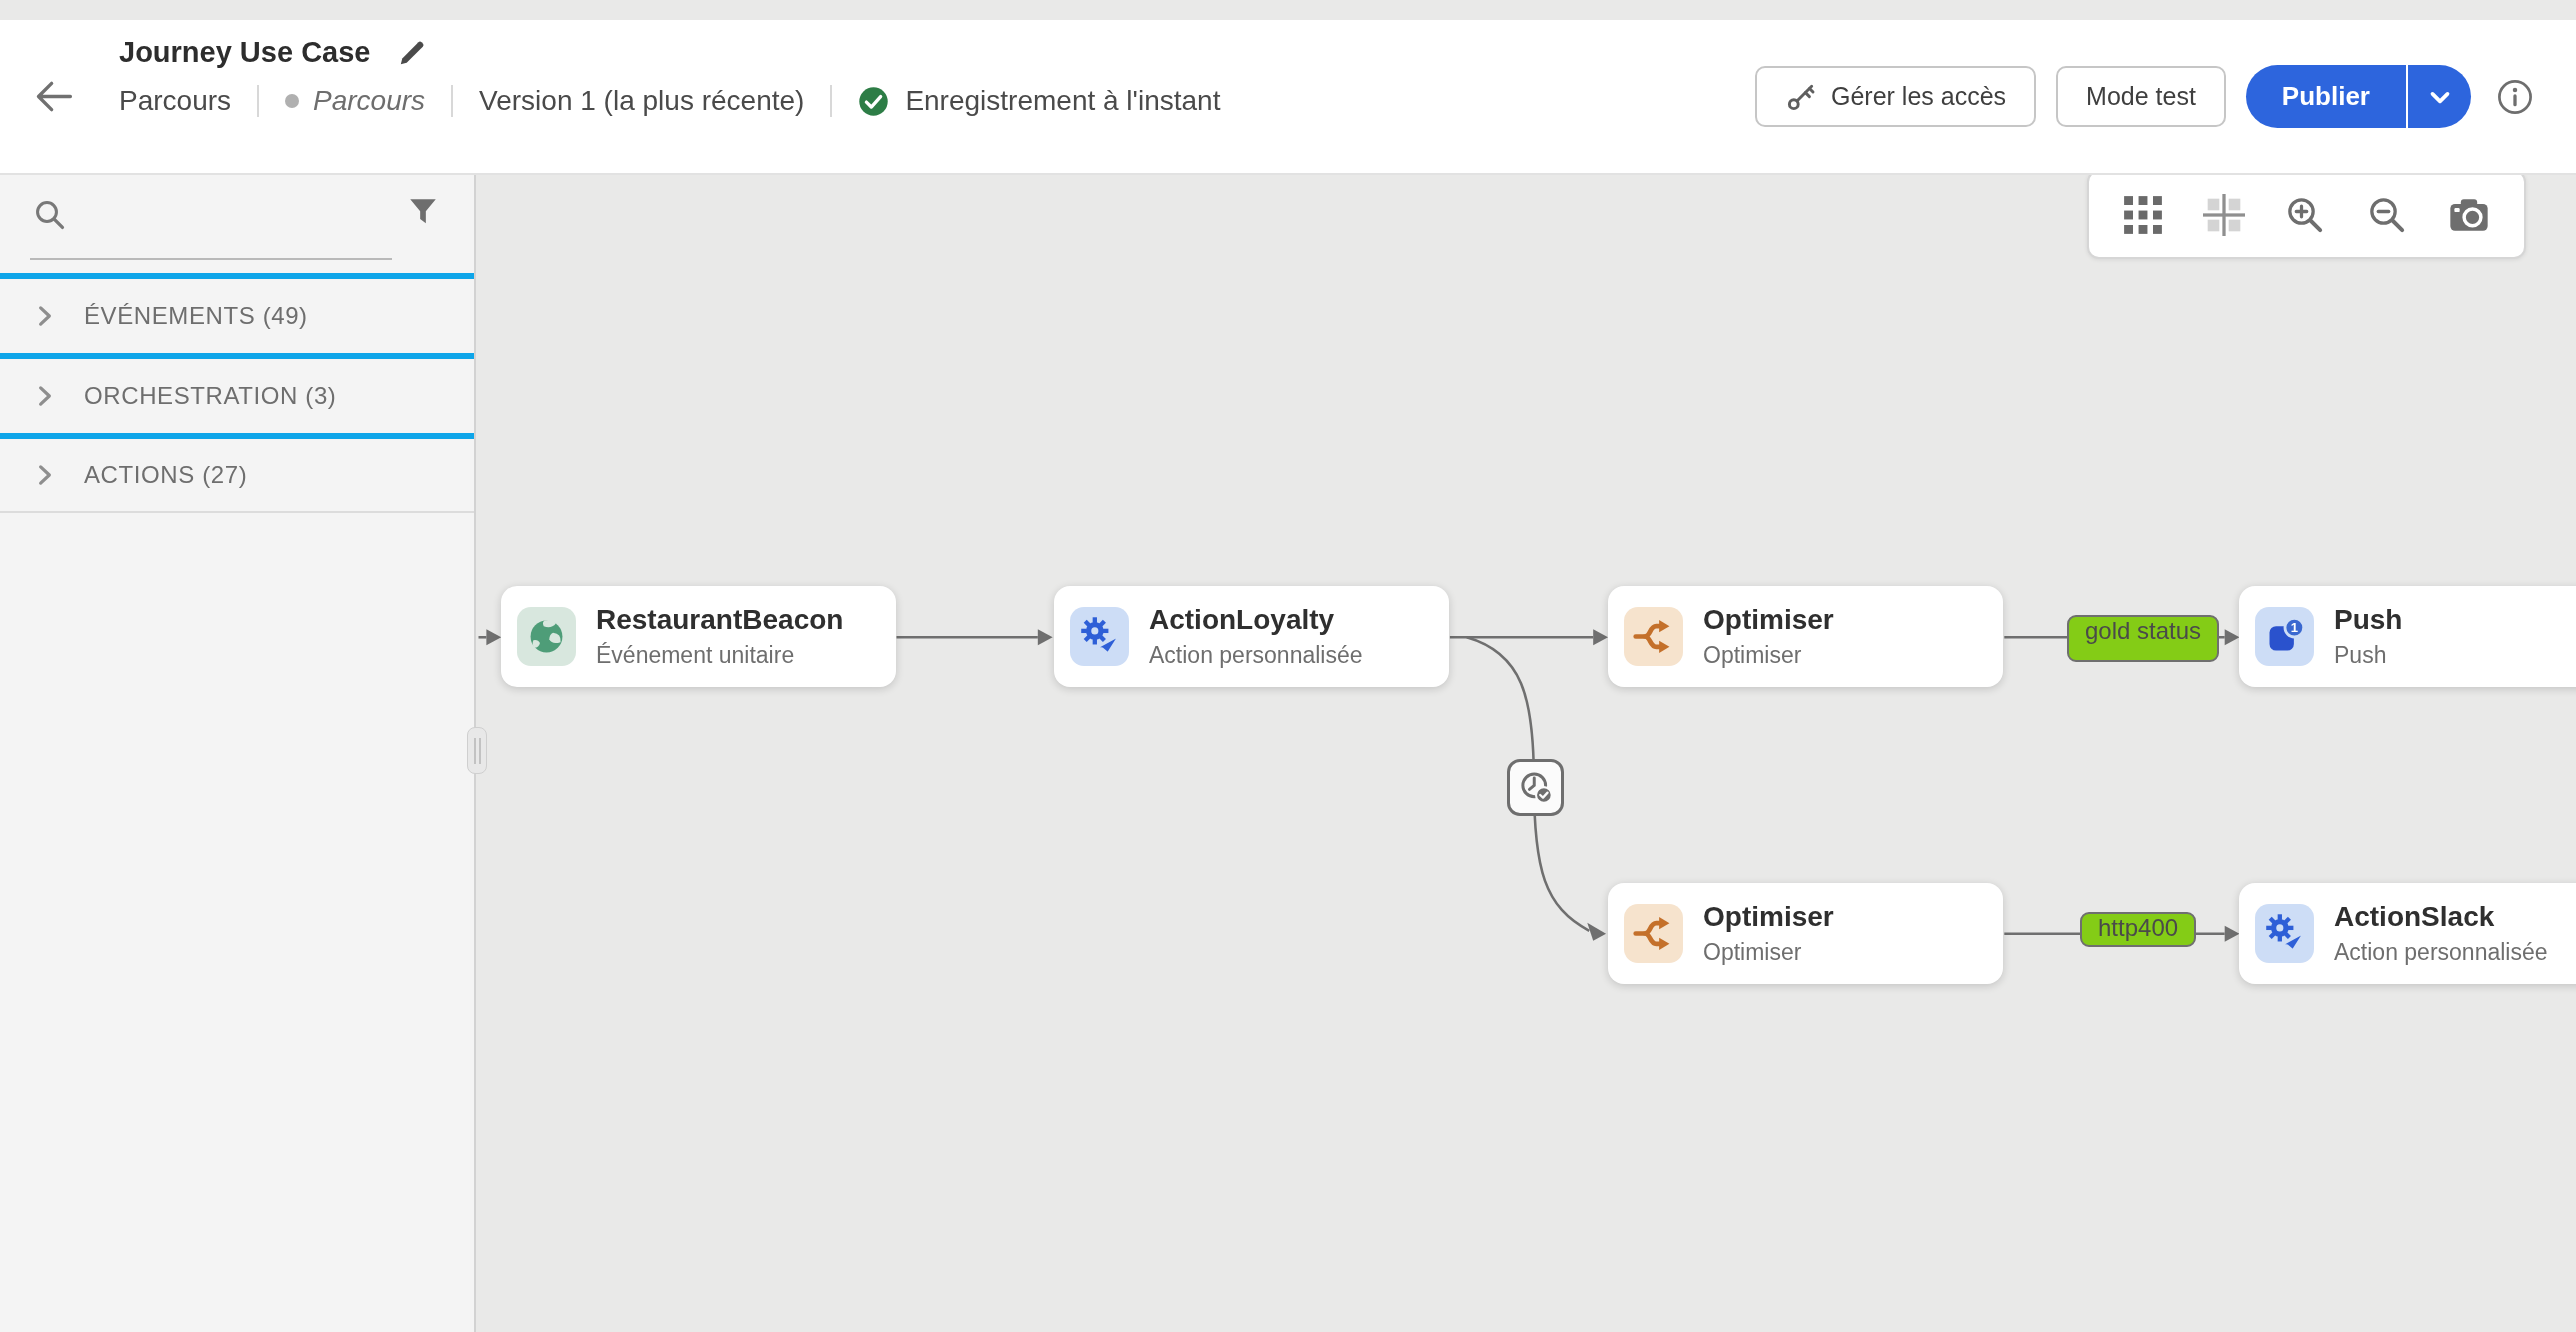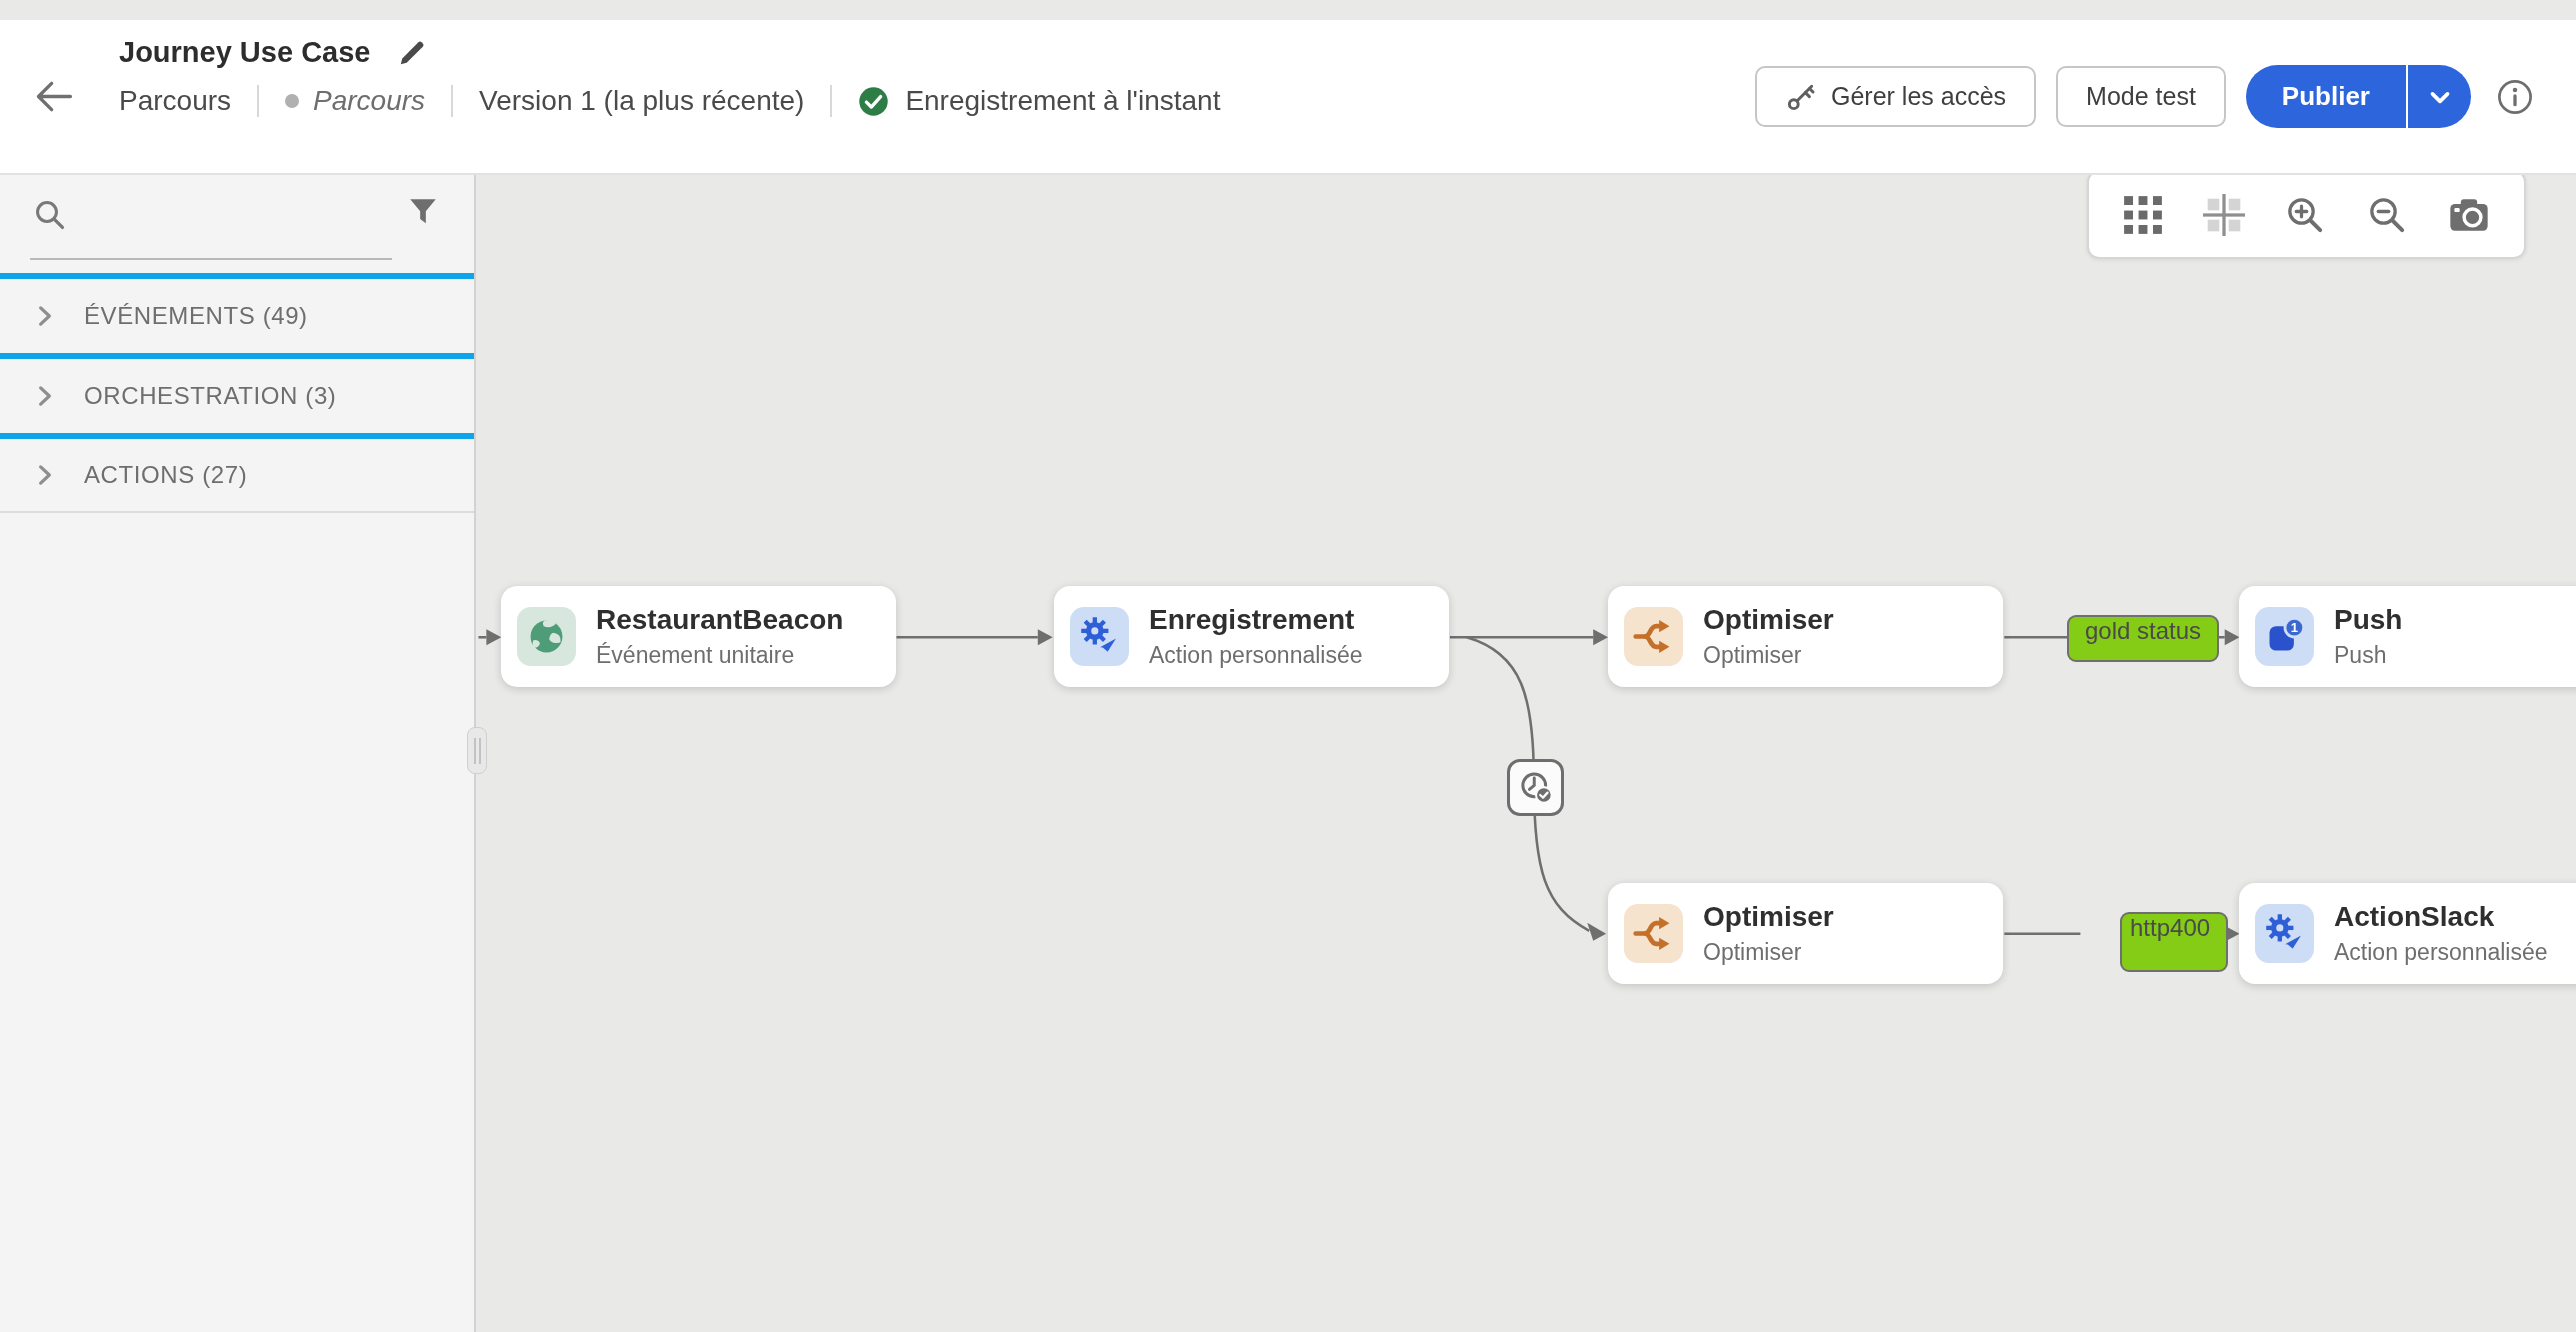--- a/index.html
+++ b/index.html
@@ -301,21 +301,21 @@
                 <rect x="-2.3" y="-14.5" width="4.6" height="6" transform="rotate(225)"></rect>
                 <rect x="-2.3" y="-14.5" width="4.6" height="6" transform="rotate(270)"></rect>
                 <rect x="-2.3" y="-14.5" width="4.6" height="6" transform="rotate(315)"></rect>
               </g>
               <circle r="3.8" fill="#cdddf6"></circle>
             </g>
             <polygon points="21,36 45,23 33,42 27,37" fill="#2e5fd7" stroke="#cdddf6" stroke-width="2.5" stroke-linejoin="round"></polygon>
           </svg>
       </span>
       <span class="node-text">
-        <div class="node-title">Enregistrement</div>
+        <div class="node-title">ActionLoyalty</div>
         <div class="node-sub">Action personnalisée</div>
       </span>
     </div>
 
     <div class="node" style="left:1130px; top:429px;">
       <span class="node-icon bg-split">
         <svg width="45" height="45" viewBox="0 0 48 48">
             <g stroke="#c4702a" stroke-width="5" fill="none" stroke-linecap="round" stroke-linejoin="round">
               <path d="M5 24 H15 C21 24 20 13 27 13 H30"></path>
               <path d="M15 24 C21 24 20 35 27 35 H30"></path>
@@ -369,21 +369,21 @@
             <polygon points="30,6.5 30,19.5 41,13" fill="#c4702a"></polygon>
             <polygon points="30,28.5 30,41.5 41,35" fill="#c4702a"></polygon>
           </svg>
       </span>
       <span class="node-text">
         <div class="node-title">Optimiser</div>
         <div class="node-sub">Optimiser</div>
       </span>
     </div>
 
-    <div class="edge-label" style="left:1642px; top:755px; height:60px;padding-left:8px;">
+    <div class="edge-label" style="left:1602px; top:755px; height:35px;">
       <span>http400</span>
     </div>
 
     <div class="node" style="left:1761px; top:726px;">
       <span class="node-icon bg-action">
         <svg width="45" height="45" viewBox="0 0 48 48">
             <g transform="translate(19,18)" fill="#2e5fd7">
               <circle r="9.5"></circle>
               <g>
                 <rect x="-2.3" y="-14.5" width="4.6" height="6"></rect>

